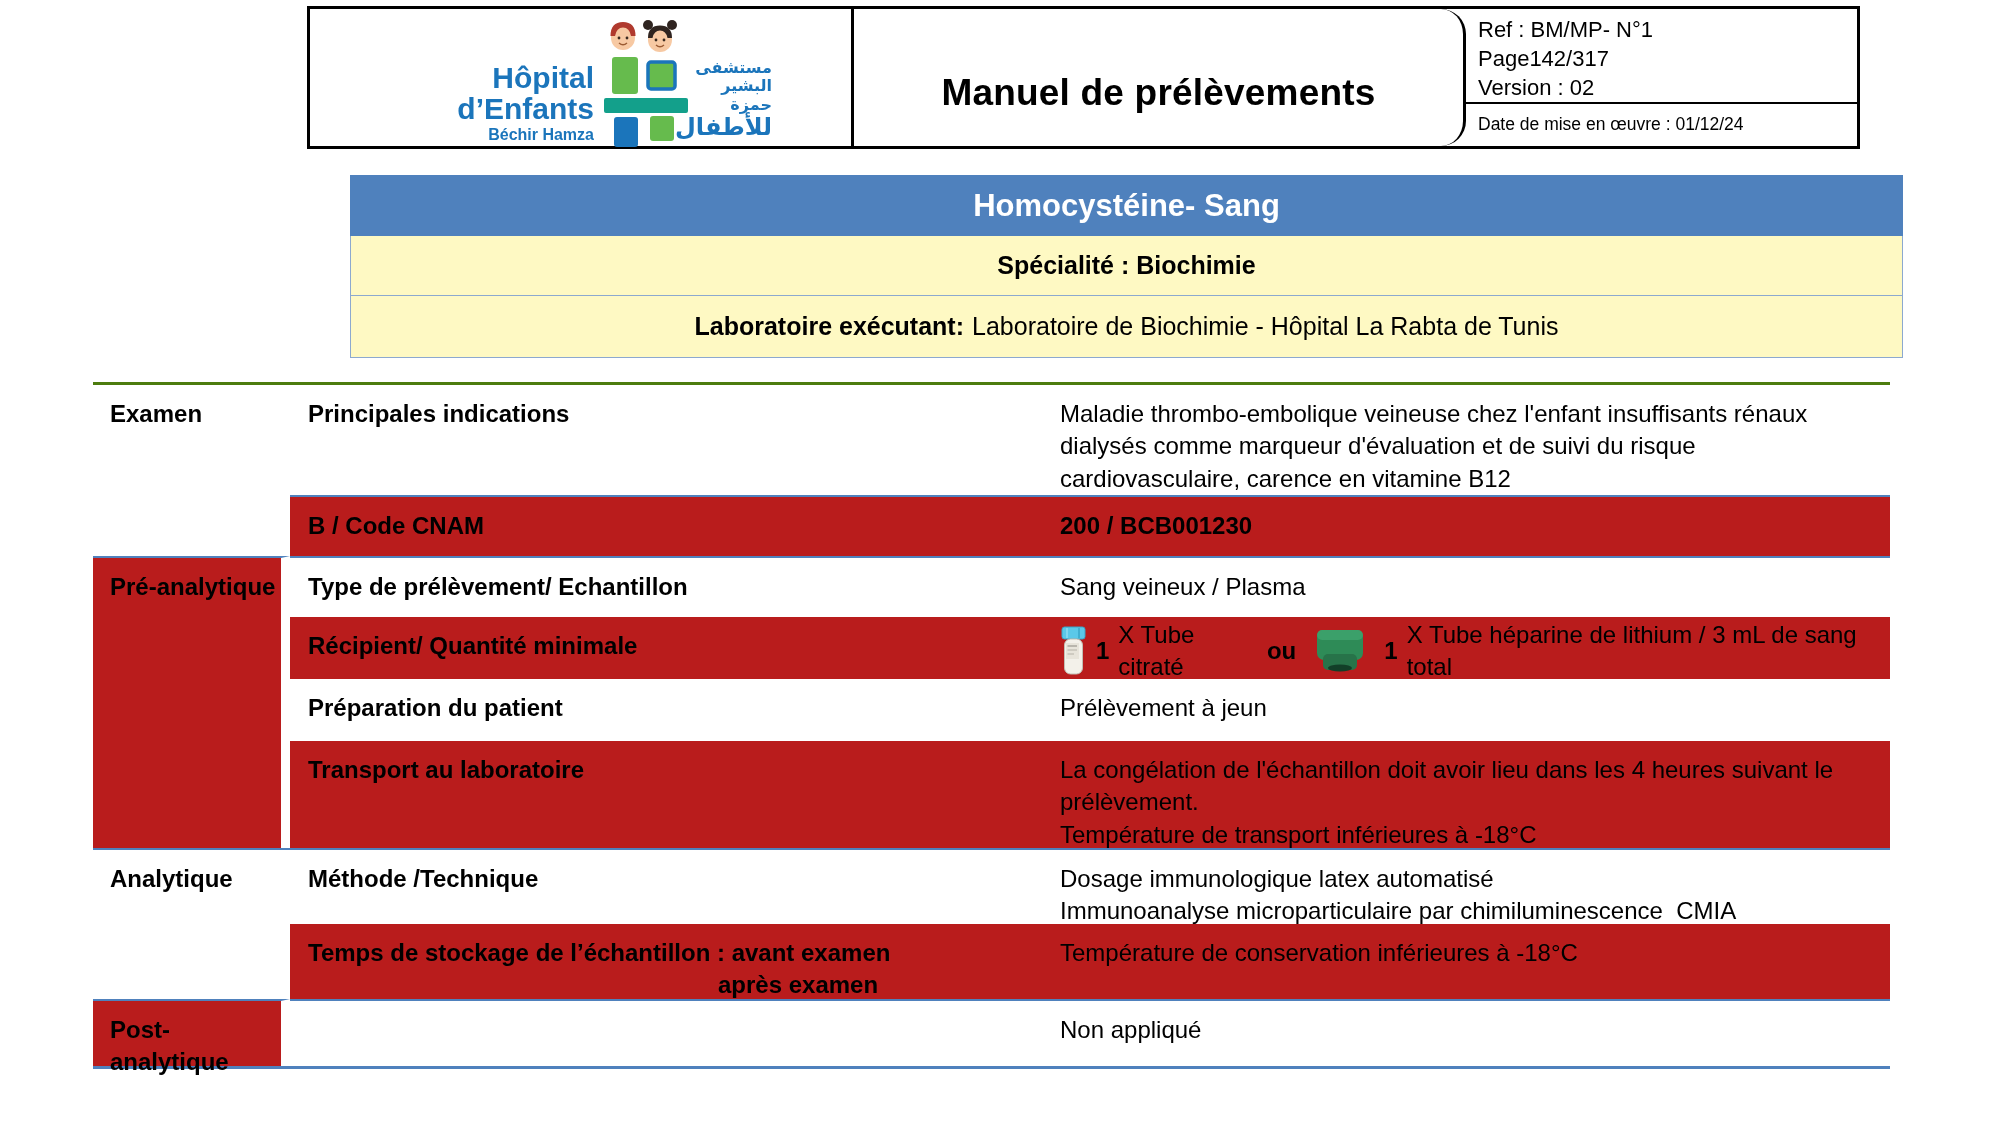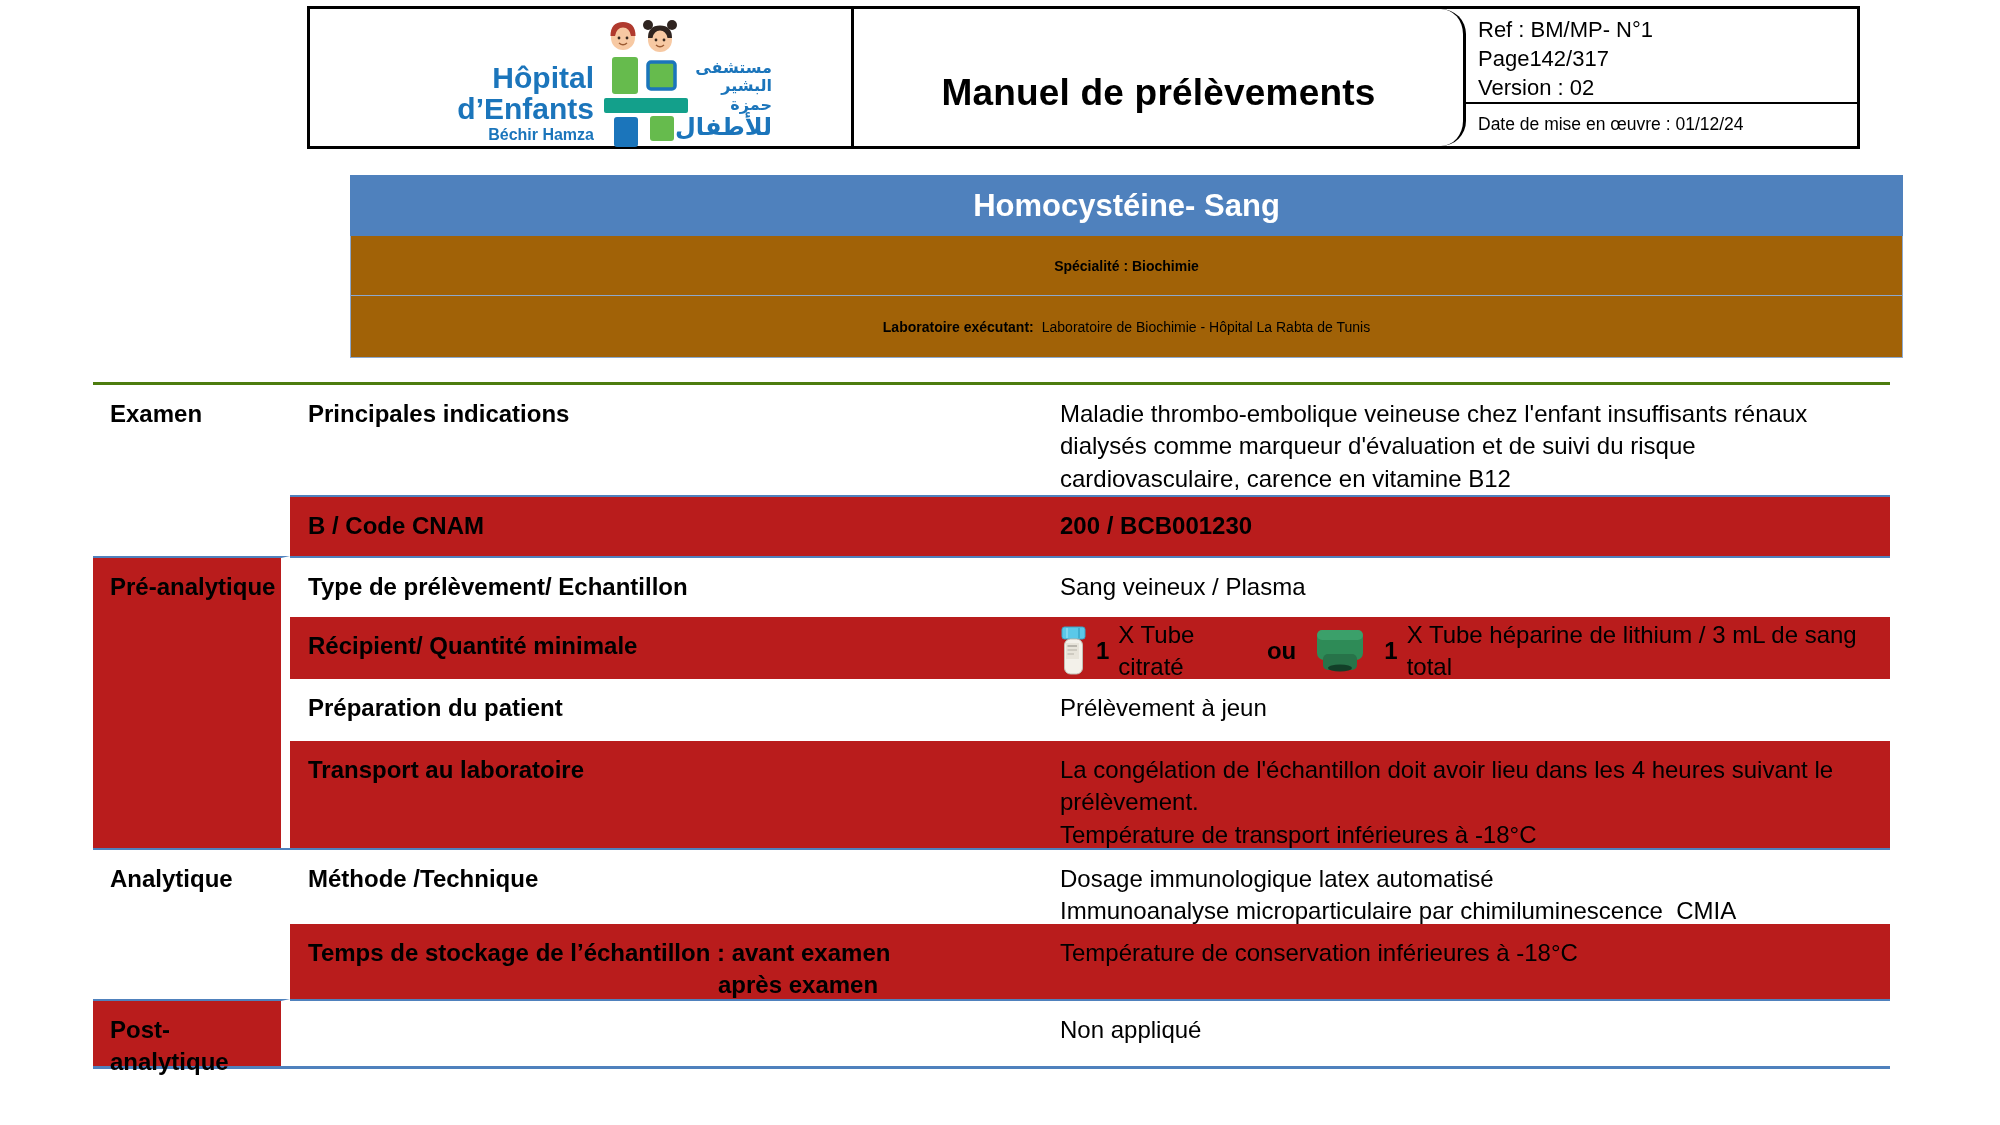--- a/index.html
+++ b/index.html
@@ -21,21 +21,21 @@
   .logo-kids { position:absolute; left:296px; top:6px; }
   .logo-mark { position:absolute; left:294px; top:48px; }
   .logo-ar { position:absolute; left:370px; top:50px; width:92px; direction:rtl; text-align:right; color:#1b75bb; font-weight:bold; font-family:"DejaVu Sans", sans-serif; line-height:1.15; }
   .logo-ar .a1 { font-size:16px; }
   .logo-ar .a2 { font-size:16px; }
   .logo-ar .a3 { font-size:24px; }
 
   
   .doc-block { position:absolute; left:307px; top:175px; width:1553px;margin-left:43px; }
   .doc-banner { height:61px; background:#4f81bd; color:#fff; font-size:31px; font-weight:bold; display:flex; align-items:center; justify-content:center; }
-  .doc-row { border:1.5px solid #8ca9cf; border-top:none; background:#a16207; display:flex; align-items:center; justify-content:center; font-size:14px; }
+  .doc-row { border:1.5px solid #8ca9cf; border-top:none; background:#fef9c3; display:flex; align-items:center; justify-content:center; font-size:25px; }
   .doc-row.spec { height:60px; font-weight:bold; }
   .doc-row.lab { height:62px; }
   .lab-label { font-weight:bold; margin-right:8px; }
 
   
   .main-table { position:absolute; left:93px; top:382px; width:1797px;
     display:grid; grid-template-columns:197px 755px 845px;
     grid-template-rows:110px 61px 61px 62px 62px 107px 76px 75px 67px;
     border-top:3px solid #4d7c0f; border-bottom:3px solid #4f81bd;
     font-size:24px; line-height:1.35; }

